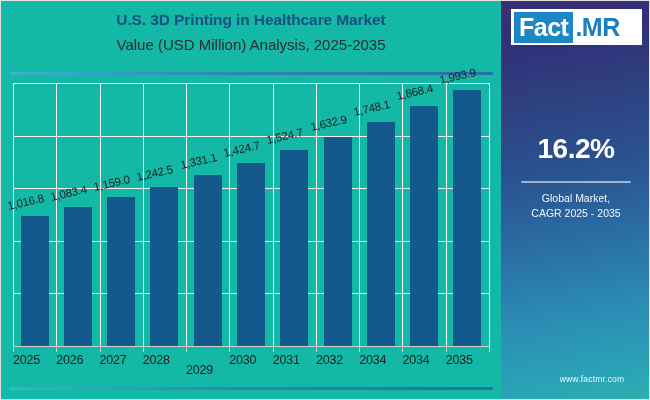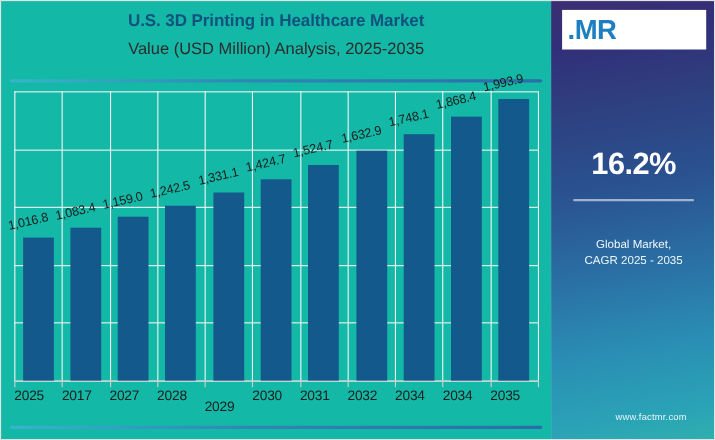--- a/index.html
+++ b/index.html
@@ -215,21 +215,20 @@
   }
   #cagr-caption {
     position: absolute;
     left: 0;
     top: 190px;
     width: 150px;
     text-align: center;
     color: #eef6fb;
     font-size: 10.5px;
     line-height: 15px;
-    margin-top: 24px;
   }
   #brand-footer {
     position: absolute;
     left: 0;
     top: 373px;
     width: 182px;
     text-align: center;
     color: #eaf6fb;
     font-size: 8.5px;
     letter-spacing: 0.2px;
@@ -309,37 +308,38 @@
         <div class="bar-label" style="left: 168.727px; top: 76.2296px;">1,331.1</div>
         <div class="bar-label" style="left: 212px; top: 64.2214px;">1,424.7</div>
         <div class="bar-label" style="left: 255.273px; top: 51.3921px;">1,524.7</div>
         <div class="bar-label" style="left: 298.545px; top: 37.5109px;">1,632.9</div>
         <div class="bar-label" style="left: 341.818px; top: 22.7316px;">1,748.1</div>
         <div class="bar-label" style="left: 385.091px; top: 7.29795px;">1,868.4</div>
         <div class="bar-label" style="left: 428.364px; top: -8.80278px;">1,993.9</div>
       </div>
     <div id="xlabels-layer">
         <div class="x-label" style="left: 12px; width: 43.2727px;">2025</div>
-        <div class="x-label" style="left: 55.2727px; width: 43.2727px;">2017</div>
+        <div class="x-label" style="left: 55.2727px; width: 43.2727px;">2026</div>
         <div class="x-label" style="left: 98.5455px; width: 43.2727px;">2027</div>
         <div class="x-label" style="left: 141.818px; width: 43.2727px;">2028</div>
         <div class="x-label" style="left: 185.091px; width: 43.2727px; margin-top: 10px;">2029</div>
         <div class="x-label" style="left: 228.364px; width: 43.2727px;">2030</div>
         <div class="x-label" style="left: 271.636px; width: 43.2727px;">2031</div>
         <div class="x-label" style="left: 314.909px; width: 43.2727px;">2032</div>
         <div class="x-label" style="left: 358.182px; width: 43.2727px;">2034</div>
         <div class="x-label" style="left: 401.455px; width: 43.2727px;">2034</div>
         <div class="x-label" style="left: 444.727px; width: 43.2727px;">2035</div>
       </div>
 
   </div>
 
   <div id="brand-panel">
 
     <div id="logo">
+      <span id="logo-fact">Fact</span>
       <span id="logo-mr">.MR</span>
     </div>
 
     <div id="cagr-value">16.2%</div>
     <div id="cagr-divider"></div>
     <div id="cagr-caption">
       <div>Global Market,</div>
       <div>CAGR 2025 - 2035</div>
     </div>
 

